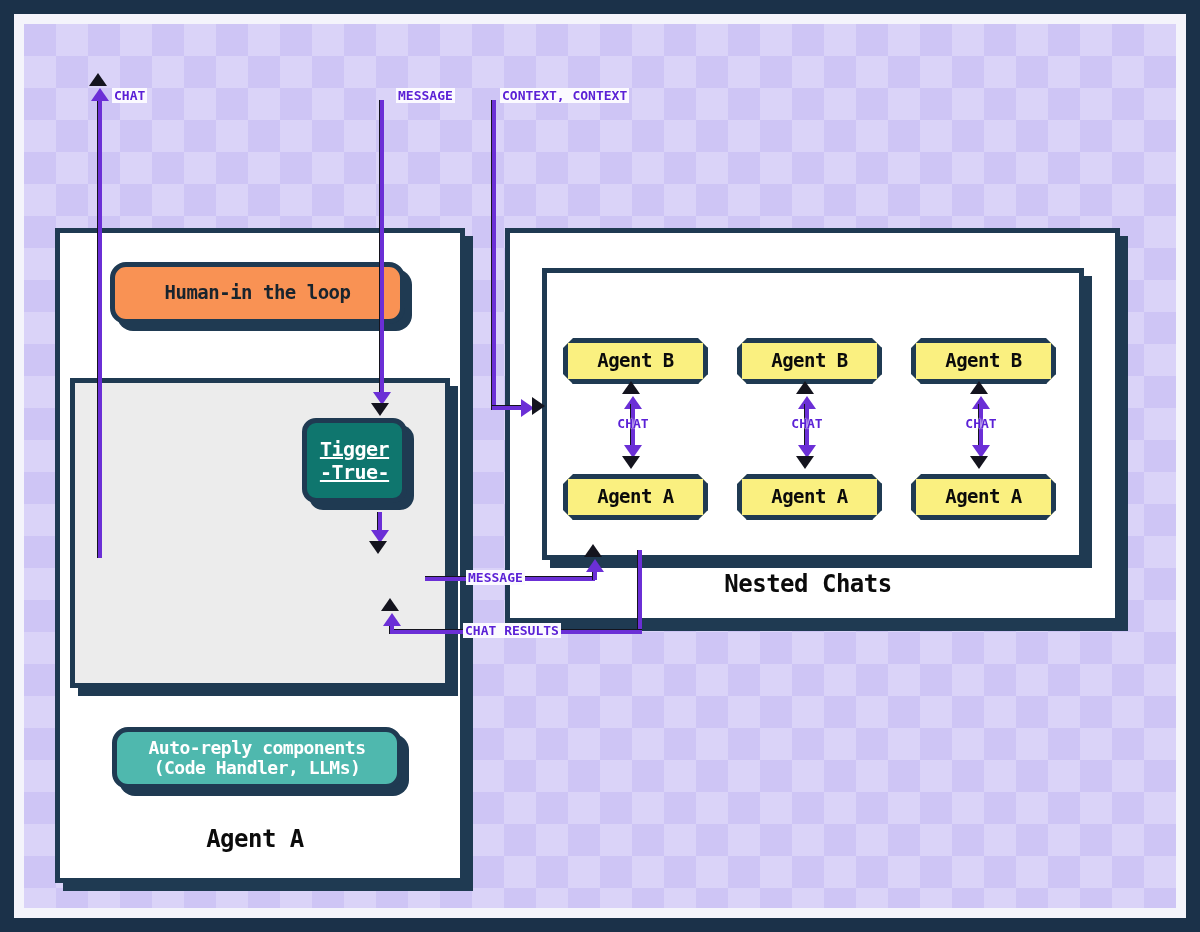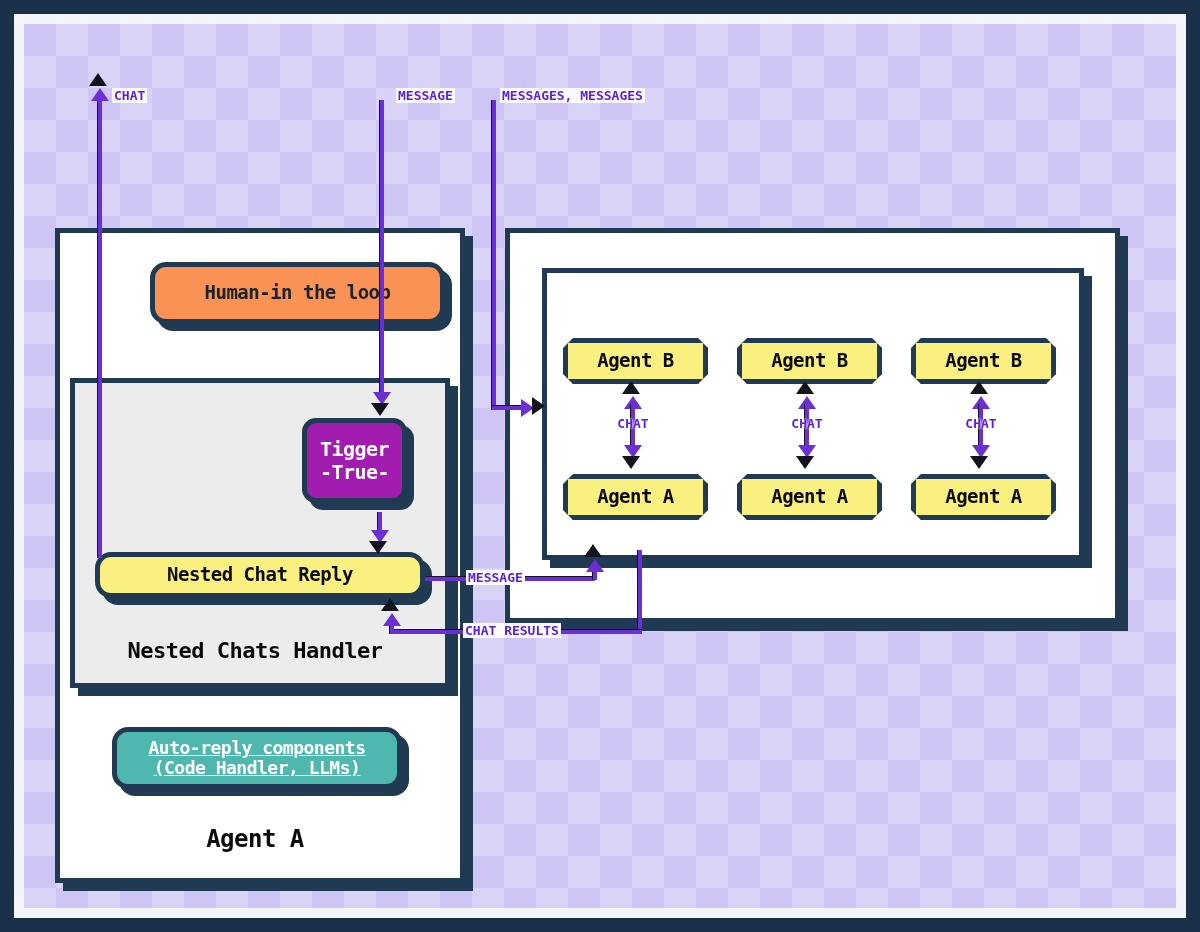--- a/index.html
+++ b/index.html
@@ -64,22 +64,22 @@
     letter-spacing:-0.5px;
   }
   .pbox.rounded{border-radius:16px;}
   .pbox.octa{
     border-radius:4px;
     clip-path:polygon(10px 0,calc(100% - 10px) 0,100% 10px,100% calc(100% - 10px),
                       calc(100% - 10px) 100%,10px 100%,0 calc(100% - 10px),0 10px);
   }
   .pbox.orange{background:#f99254;color:#18242e;}
   .pbox.yellow{background:#faf080;color:#0b0b0b;}
-  .pbox.blue{background:#a21caf;color:#ffffff;border-radius:14px;}
-  .pbox.teal{background:#4fb8ae;color:#ffffff;text-decoration:underline;}
+  .pbox.blue{background:#0f766e;color:#ffffff;border-radius:14px;text-decoration:underline;}
+  .pbox.teal{background:#4fb8ae;color:#ffffff;}
 
   
   .ln{position:absolute;background:#6b2fd6;}
   .ln.v{width:4px;}
   .ln.h{height:4px;}
   .ln::after{content:"";position:absolute;background:#14141e;}
   .ln.v::after{width:1px;left:-1px;top:0;height:100%;}
   .ln.h::after{height:1px;left:0;top:-1px;width:100%;}
 
   .arrow{position:absolute;width:0;height:0;}
@@ -117,32 +117,30 @@
   <div class="corner" style="left:0;top:0;width:10px;height:24px;"></div>
   <div class="corner" style="right:0;top:0;width:24px;height:10px;"></div>
   <div class="corner" style="right:0;top:0;width:10px;height:24px;"></div>
   <div class="corner" style="left:0;bottom:0;width:24px;height:10px;"></div>
   <div class="corner" style="left:0;bottom:0;width:10px;height:24px;"></div>
   <div class="corner" style="right:0;bottom:0;width:24px;height:10px;"></div>
   <div class="corner" style="right:0;bottom:0;width:10px;height:24px;"></div>
 
   <div class="panel" style="left:55px;top:228px;width:400px;height:645px;"></div>
 
-  <div class="pbox orange rounded" style="left:110px;top:262px;width:295px;height:62px;font-size:19px;margin-left:40px;">Human-in the loop</div>
+  <div class="pbox orange rounded" style="left:110px;top:262px;width:295px;height:62px;font-size:19px;">Human-in the loop</div>
 
   <div class="panel gray" style="left:70px;top:378px;width:370px;height:300px;"></div>
 
   <div class="pbox blue" style="left:302px;top:418px;width:105px;height:85px;font-size:20px;flex-direction:column;">
     <span>Tigger</span>
     <span>-True-</span>
   </div>
 
-  <div class="pbox yellow rounded" style="left:95px;top:552px;width:330px;height:46px;font-size:19px;">Nested Chat Reply</div>
-
-  <div class="panel-title" style="left:70px;width:370px;top:638px;font-size:22px;">Nested Chats Handler</div>
+
 
   <div class="pbox teal rounded" style="left:112px;top:727px;width:290px;height:62px;font-size:18px;flex-direction:column;">
     <span>Auto-reply components</span>
     <span>(Code Handler, LLMs)</span>
   </div>
 
   <div class="panel-title" style="left:55px;width:400px;top:825px;font-size:24px;">Agent A</div>
 
   <div class="panel" style="left:505px;top:228px;width:605px;height:385px;"></div>
 
@@ -169,33 +167,34 @@
 
   <div class="pbox yellow octa" style="left:911px;top:338px;width:145px;height:46px;font-size:19px;">Agent B</div>
   <div class="chatgrp" style="left:961px;top:396px;height:62px;">
     <div class="arrow up" style="left:11px;top:0;"></div>
     <div class="ln v" style="left:18px;top:8px;height:46px;"></div>
     <div class="arrow down" style="left:11px;top:49px;"></div>
     <div class="lbl">CHAT</div>
   </div>
   <div class="pbox yellow octa" style="left:911px;top:474px;width:145px;height:46px;font-size:19px;">Agent A</div>
 
+  <div class="panel-title" style="left:542px;width:532px;top:570px;font-size:24px;">Nested Chats</div>
 
   <div class="ln v" style="left:98px;top:96px;height:462px;"></div>
   <div class="arrow up" style="left:91px;top:88px;"></div>
   <div class="lbl" style="left:112px;top:88px;">CHAT</div>
 
   <div class="ln v" style="left:380px;top:100px;height:300px;"></div>
   <div class="arrow down" style="left:373px;top:392px;"></div>
   <div class="lbl" style="left:396px;top:88px;">MESSAGE</div>
 
   <div class="ln v" style="left:492px;top:100px;height:310px;"></div>
   <div class="ln h" style="left:492px;top:406px;width:32px;"></div>
   <div class="arrow right" style="left:521px;top:399px;"></div>
-  <div class="lbl" style="left:500px;top:88px;">MESSAGES, MESSAGES</div>
+  <div class="lbl" style="left:500px;top:88px;">CONTEXT, CONTEXT</div>
 
   <div class="ln h" style="left:425px;top:577px;width:170px;"></div>
   <div class="ln v" style="left:593px;top:568px;height:12px;"></div>
   <div class="arrow up" style="left:586px;top:559px;"></div>
   <div class="lbl" style="left:466px;top:570px;">MESSAGE</div>
 
   <div class="ln v" style="left:638px;top:550px;height:84px;"></div>
   <div class="ln h" style="left:392px;top:630px;width:250px;"></div>
   <div class="ln v" style="left:390px;top:622px;height:12px;"></div>
   <div class="arrow up" style="left:383px;top:613px;"></div>

